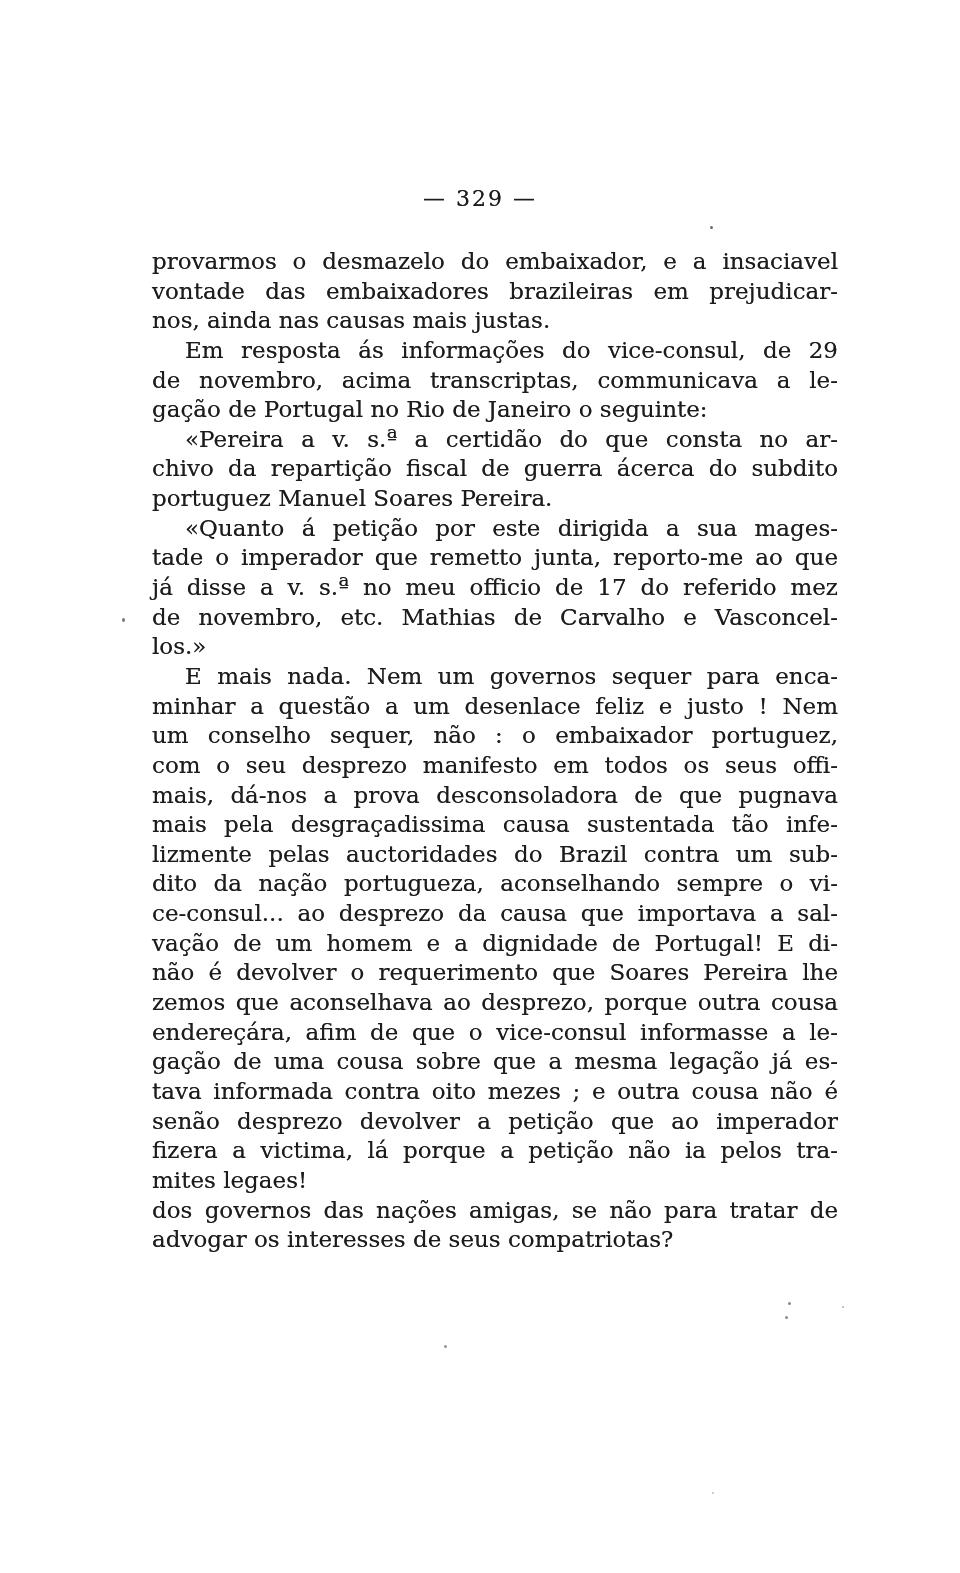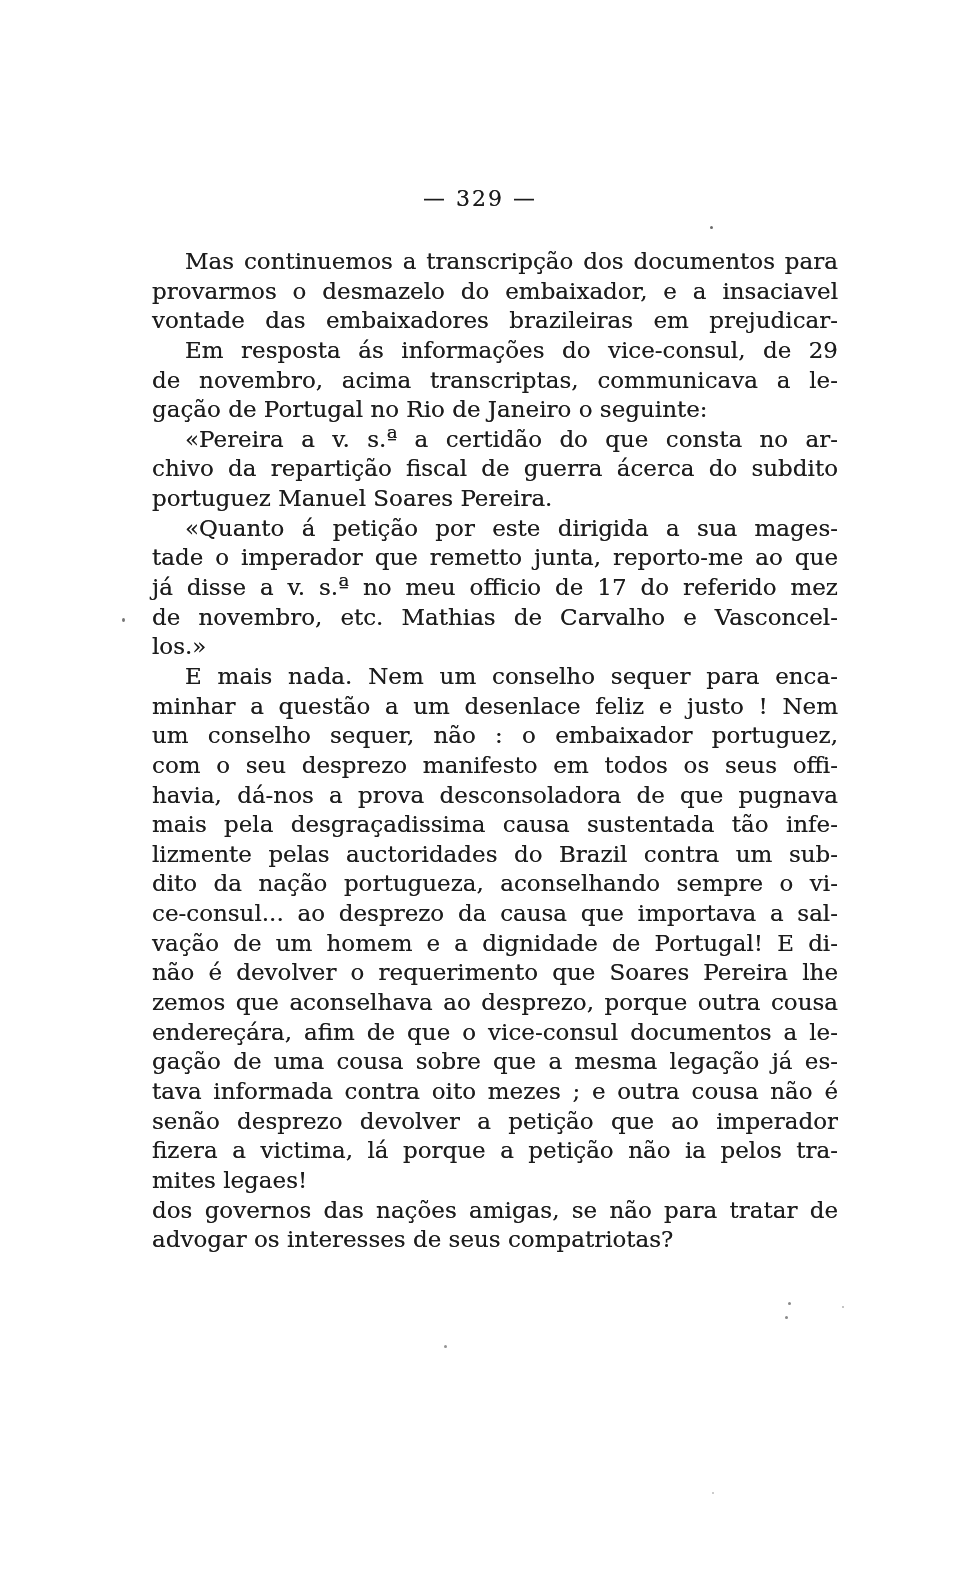--- a/index.html
+++ b/index.html
@@ -55,47 +55,47 @@
     border-radius: 50%;
   }
 </style>
 </head>
 <body>
 
 <div class="page">
   <div class="page-number">— 329 —</div>
 
   <div class="body-text">
-      <div class="line first"><span class="seg">Mas continuemos a transcripção dos documentos para</span></div>
       <div class="line"><span class="seg">provarmos o desmazelo do embaixador, e a insaciavel</span></div>
       <div class="line"><span class="seg">vontade das embaixadores brazileiras em prejudicar-</span></div>
+      <div class="line flush"><span class="seg">nos, ainda nas causas mais justas.</span></div>
       <div class="line first"><span class="seg">Em resposta ás informações do vice-consul, de 29</span></div>
       <div class="line"><span class="seg">de novembro, acima transcriptas, communicava a le-</span></div>
       <div class="line flush"><span class="seg">gação de Portugal no Rio de Janeiro o seguinte:</span></div>
       <div class="line first"><span class="seg">«Pereira a v. s.ª a certidão do que consta no ar-</span></div>
       <div class="line"><span class="seg">chivo da repartição fiscal de guerra ácerca do subdito</span></div>
       <div class="line flush"><span class="seg">portuguez Manuel Soares Pereira.</span></div>
       <div class="line first"><span class="seg">«Quanto á petição por este dirigida a sua mages-</span></div>
       <div class="line"><span class="seg">tade o imperador </span><span class="seg it">que remetto</span><span class="seg"> junta, reporto-me ao que</span></div>
       <div class="line"><span class="seg">já disse a v. s.ª no meu officio de 17 do referido mez</span></div>
       <div class="line"><span class="seg">de novembro, etc. </span><span class="seg it">Mathias de Carvalho e Vasconcel-</span></div>
       <div class="line flush"><span class="seg it">los.</span><span class="seg">»</span></div>
-      <div class="line first"><span class="seg">E mais nada. Nem um conselho sequer para enca-</span></div>
+      <div class="line first"><span class="seg">E mais nada. Nem um governos sequer para enca-</span></div>
       <div class="line"><span class="seg">minhar a questão a um desenlace feliz e justo ! Nem</span></div>
       <div class="line"><span class="seg">um conselho sequer, não : o embaixador portuguez,</span></div>
       <div class="line"><span class="seg">com o seu desprezo manifesto em todos os seus offi-</span></div>
-      <div class="line"><span class="seg">havia, dá-nos a prova desconsoladora de que pugnava</span></div>
+      <div class="line"><span class="seg">mais, dá-nos a prova desconsoladora de que pugnava</span></div>
       <div class="line"><span class="seg">mais pela desgraçadissima causa sustentada tão infe-</span></div>
       <div class="line"><span class="seg">lizmente pelas auctoridades do Brazil contra um sub-</span></div>
       <div class="line"><span class="seg">dito da nação portugueza, aconselhando sempre o vi-</span></div>
       <div class="line"><span class="seg">ce-consul... ao desprezo da causa que importava a sal-</span></div>
       <div class="line"><span class="seg">vação de um homem e a dignidade de Portugal! E di-</span></div>
       <div class="line"><span class="seg">não é devolver o requerimento que Soares Pereira lhe</span></div>
       <div class="line"><span class="seg">zemos que aconselhava ao desprezo, porque outra cousa</span></div>
-      <div class="line"><span class="seg">endereçára, afim de que o vice-consul documentos a le-</span></div>
+      <div class="line"><span class="seg">endereçára, afim de que o vice-consul informasse a le-</span></div>
       <div class="line"><span class="seg">gação de uma cousa sobre que a mesma legação já es-</span></div>
       <div class="line"><span class="seg">tava informada contra </span><span class="seg it">oito mezes</span><span class="seg"> ; e outra cousa não é</span></div>
       <div class="line"><span class="seg">senão desprezo devolver a petição que ao imperador</span></div>
       <div class="line"><span class="seg">fizera a victima, lá porque a petição </span><span class="seg it">não ia pelos tra-</span></div>
       <div class="line flush"><span class="seg it">mites legaes!</span></div>
       <div class="line"><span class="seg">dos governos das nações amigas, se não para tratar de</span></div>
       <div class="line flush"><span class="seg">advogar os interesses de seus compatriotas?</span></div>
     </div>
 
   <div class="speck" style="left:710px; top:226px; width:3px; height:3px; opacity:.75;"></div>

